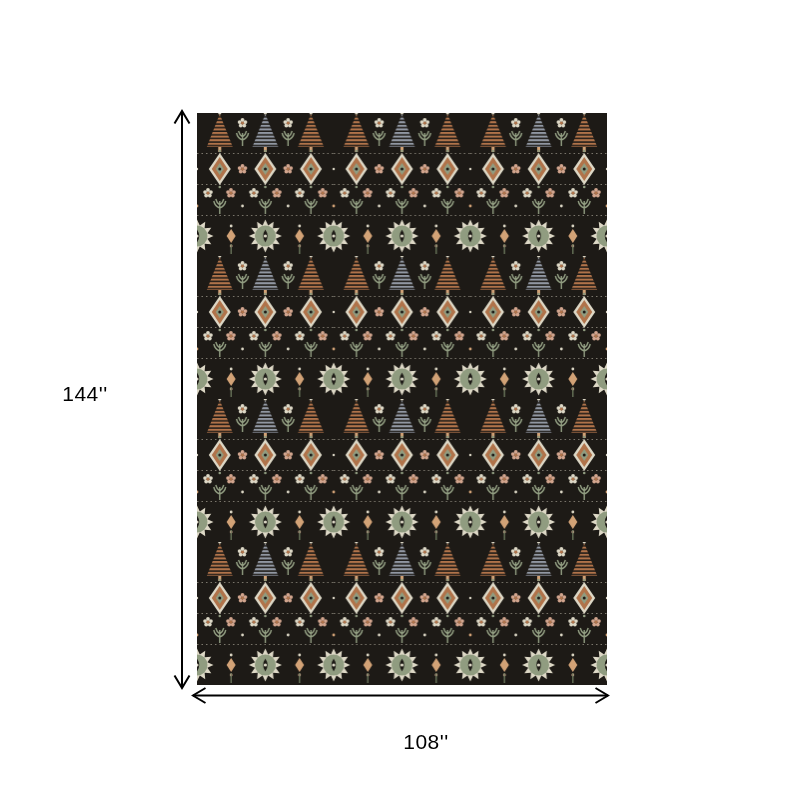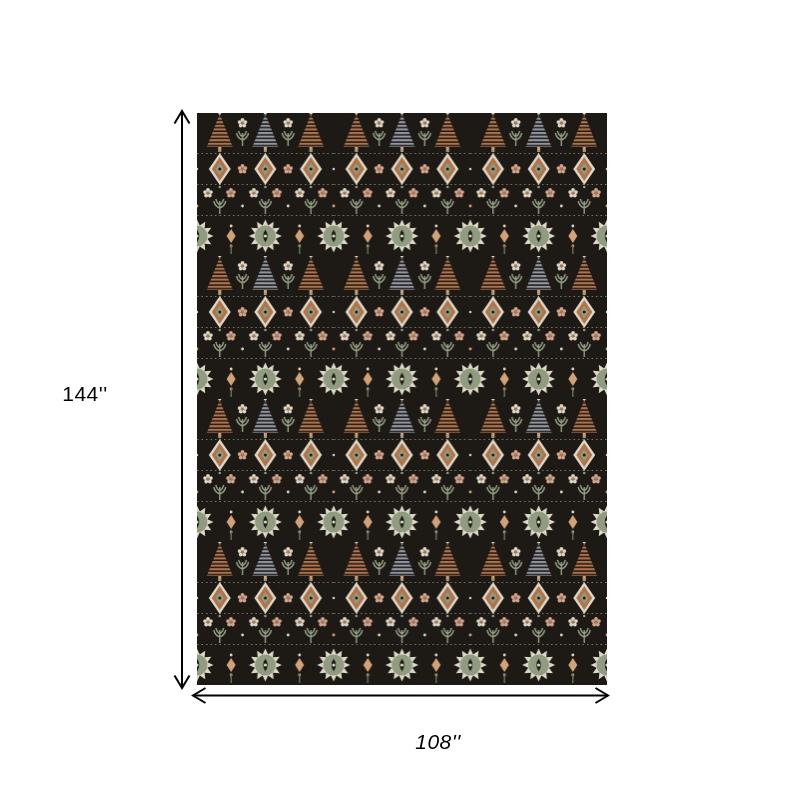--- a/index.html
+++ b/index.html
@@ -43,24 +43,23 @@
     letter-spacing: 0.5px;
     text-align: center;
     white-space: nowrap;
   }
   .label-height {
     left: 40px;
     top: 382px;
     width: 90px;
   }
   .label-width {
-    left: 393px;
+    left: 381px;
     top: 730px;
     width: 90px;
-    font-style: italic;
   }
 </style>
 </head>
 <body>
 
 <div class="canvas">
 
   <svg class="rug" viewBox="0 0 411 572" preserveAspectRatio="none" aria-hidden="true">
     <defs>
       <pattern id="sC" width="7" height="3.6" patternUnits="userSpaceOnUse">

